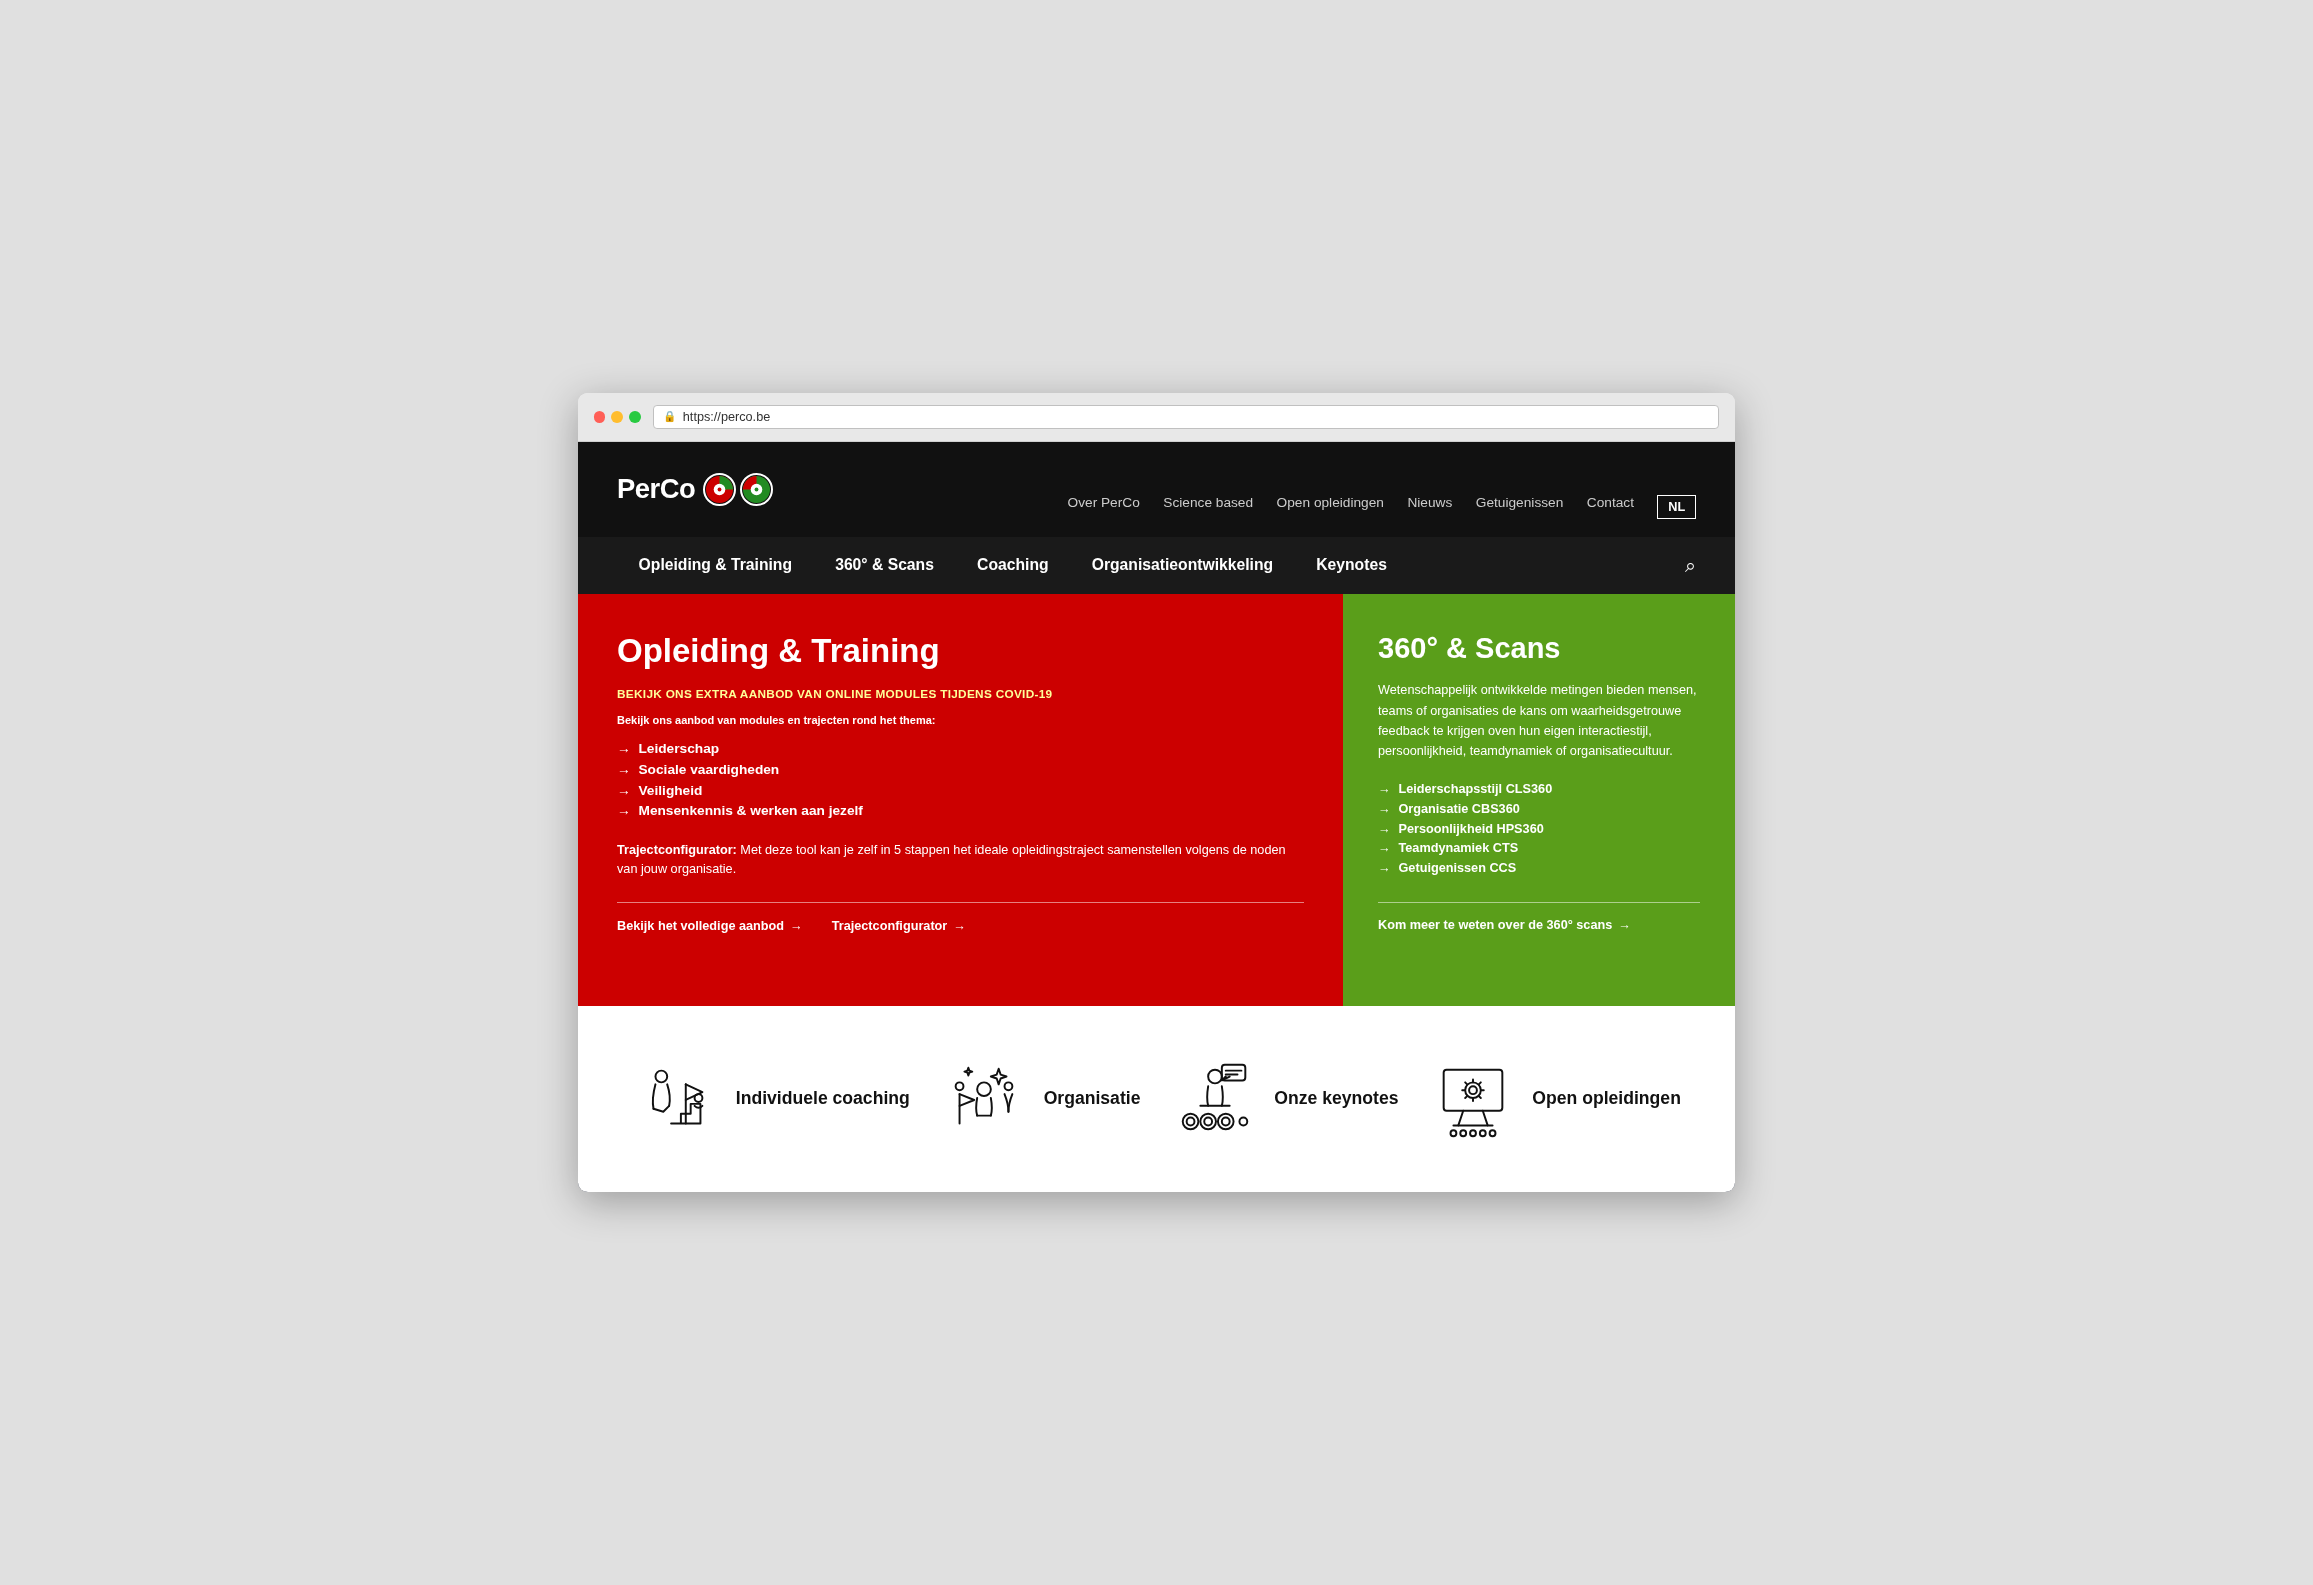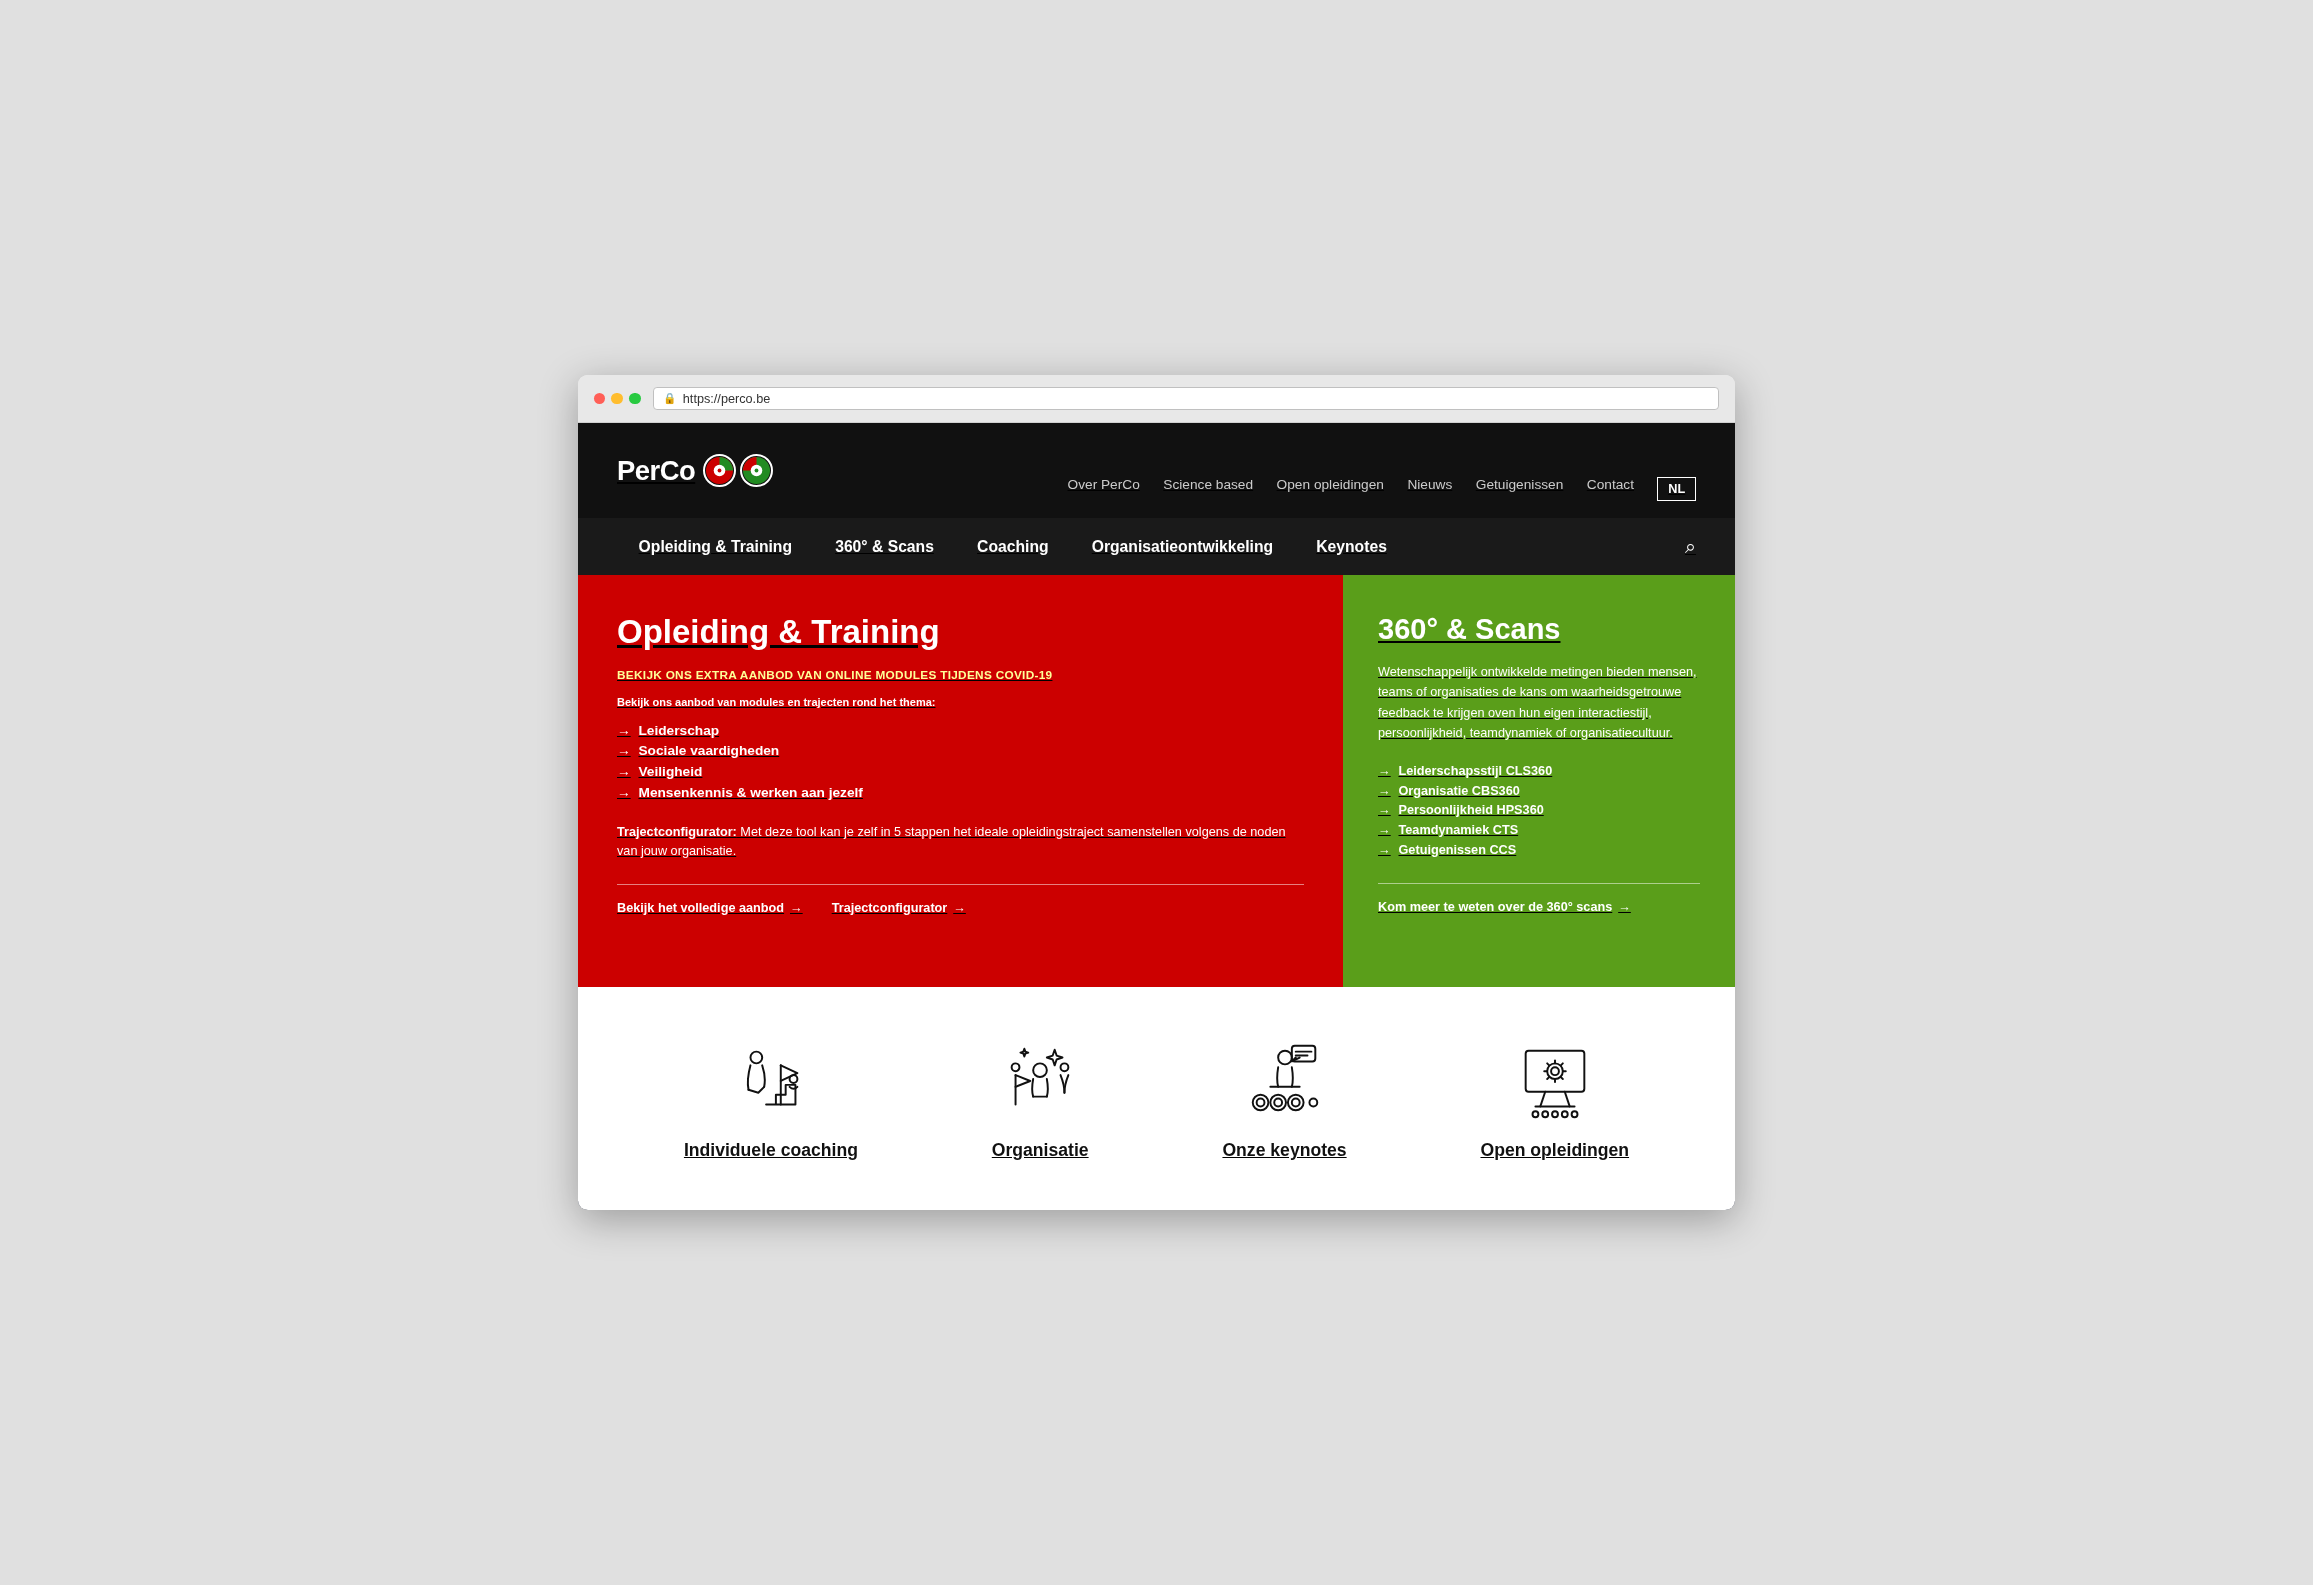--- a/index.html
+++ b/index.html
@@ -45,21 +45,21 @@
       border: 1px solid #c0c0c0;
       border-radius: 3.9px;
       padding: 3.9px 9.8px;
       font-size: 12.7px;
       color: #333;
       display: flex;
       align-items: center;
       gap: 5.9px;
     }
     .lock-icon { color: #28ca41; font-size: 10.8px; }
-    .website { background: #0f172a; text-decoration: underline; }
+    .website { background: #0f172a; }
 
     
     .header-top {
       background: #111;
       padding: 17.6px 39px;
       display: flex;
       align-items: center;
       justify-content: space-between;
     }
     .logo {
@@ -271,21 +271,21 @@
     
     .bottom-section {
       background: white;
       padding: 49px 39px;
       display: flex;
       justify-content: space-around;
       align-items: center;
     }
     .bottom-item {
       display: flex;
-      flex-direction: column;
+      flex-direction: row;
       align-items: center;
       gap: 15.7px;
       text-align: center;
     }
     .bottom-item-icon {
       width: 88px;
       height: 88px;
     }
     .bottom-item-label {
       font-size: 17.6px;

